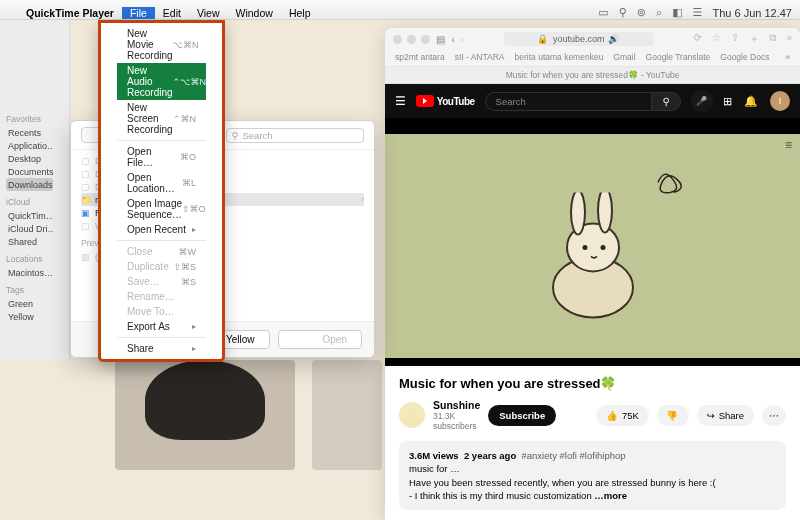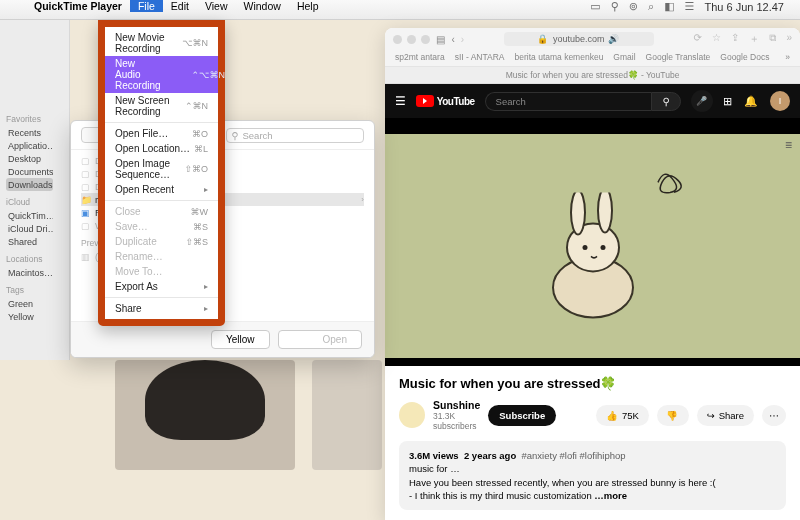--- a/index.html
+++ b/index.html
@@ -1,31 +1,31 @@
 <!DOCTYPE html>
 <html><head>
 <meta charset="utf-8">
 <style>
 * { margin: 0; padding: 0; box-sizing: border-box; font-family: -apple-system, BlinkMacSystemFont, "Segoe UI", sans-serif; }
 body { width: 800px; height: 520px; background: #f0e8d8; overflow: hidden; position: relative; }
 
 
-.menubar { height: 20px; background: linear-gradient(#f9f9f9,#ececec); display: flex; align-items: flex-start; font-size: 10.5px; border-bottom: 1px solid #d0d0d0; padding: 0 16px; justify-content: space-between; }
+.menubar { height: 20px; background: linear-gradient(#f9f9f9,#ececec); display: flex; align-items: flex-end; font-size: 10.5px; border-bottom: 1px solid #d0d0d0; padding: 0 8px; justify-content: space-between; }
 .menubar-left { display: flex; align-items: center; gap: 0; }
 .menubar-left .apple { font-size: 12px; padding: 0 8px 0 2px; }
 .menubar-left .app { font-weight: 600; padding: 0 8px; }
 .menubar-left .item { padding: 0 8px; }
 .menubar-left .item.open { background: #2a6fd6; color: #fff; }
 .menubar-right { display: flex; align-items: center; gap: 10px; font-size: 11px; color: #333; }
 .menubar-right .ic { opacity: .7; }
 
 
-.dropdown { position: absolute; left: 98px; top: 20px; width: 127px; background: #fff; border: 7px solid #c2410c; border-radius: 0 0 5px 5px; box-shadow: 0 6px 16px rgba(0,0,0,.25); font-size: 10px; padding: 3px 0; z-index: 50; }
+.dropdown { position: absolute; left: 98px; top: 20px; width: 127px; background: #fff; border: 3px solid #c2410c; border-radius: 0 0 5px 5px; box-shadow: 0 6px 16px rgba(0,0,0,.25); font-size: 10px; padding: 3px 16px; z-index: 50; }
 .dd-row { display: flex; justify-content: space-between; align-items: center; padding: 2px 10px; color: #222; }
-.dd-row.sel { background: #8b5cf6; color: #fff; gap: 31px; }
+.dd-row.sel { background: #15803d; color: #fff; }
 .dd-row.dis { color: #b8b8b8; }
 .dd-sh { color: #999; font-size: 9px; }
 .dd-row.sel .dd-sh { color: #e0e8f8; }
 .dd-sep { height: 1px; background: #e6e6e6; margin: 3px 0; }
 .dd-arr { font-size: 8px; color: #888; }
 
 
 .sidebar { position: absolute; left: 0; top: 20px; width: 70px; height: 340px; background: #ececec; font-size: 9px; color: #555; padding: 88px 16px 4px 6px; border-right: 1px solid #d8d8d8; }
 .sb-head { color: #999; font-size: 8.5px; margin: 6px 0 2px; }
 .sb-item { padding: 1.5px 2px; border-radius: 3px; color: #444; white-space: nowrap; overflow: hidden; }
@@ -151,26 +151,26 @@
   <div class="dd-row">
       <span>Open Recent</span>
       <span class="dd-arr">▸</span>
     </div>
   <div class="dd-sep"></div>
   <div class="dd-row dis">
       <span>Close</span>
       <span class="dd-sh">⌘W</span>
     </div>
   <div class="dd-row dis">
+      <span>Duplicate</span>
+      <span class="dd-sh">⇧⌘S</span>
+    </div>
+  <div class="dd-row dis">
       <span>Save…</span>
       <span class="dd-sh">⌘S</span>
-    </div>
-  <div class="dd-row dis">
-      <span>Duplicate</span>
-      <span class="dd-sh">⇧⌘S</span>
     </div>
   <div class="dd-row dis">
       <span>Rename…</span>
     </div>
   <div class="dd-row dis">
       <span>Move To…</span>
     </div>
   <div class="dd-row">
       <span>Export As</span>
       <span class="dd-arr">▸</span>

